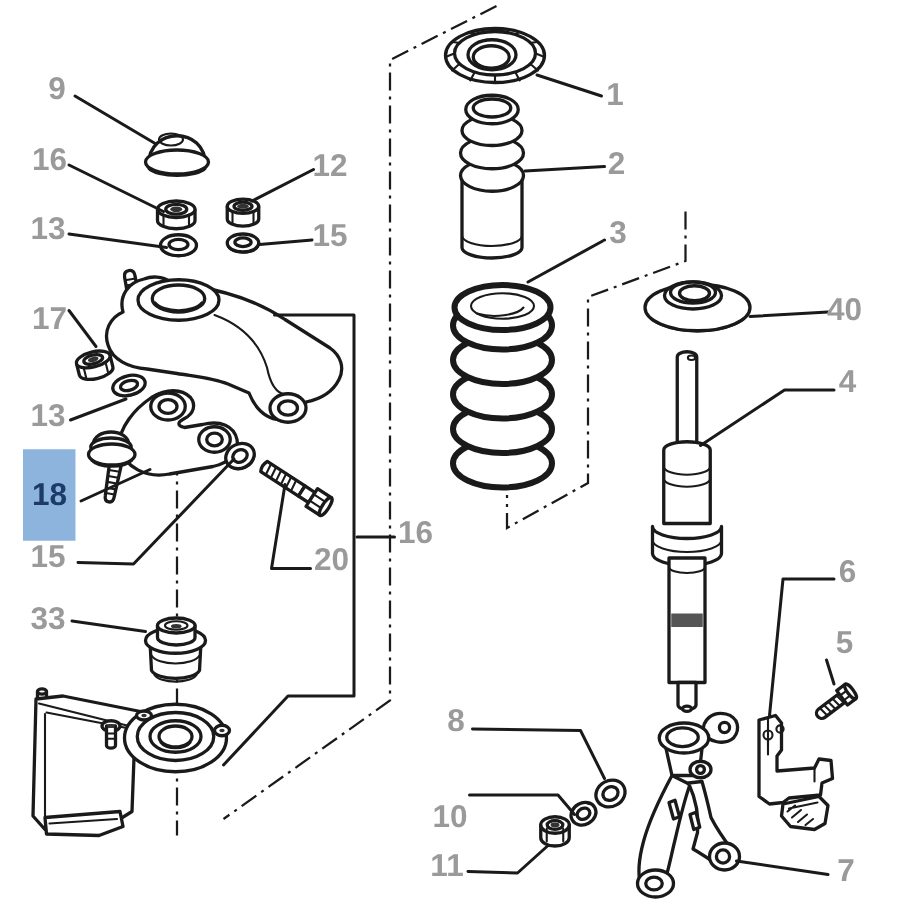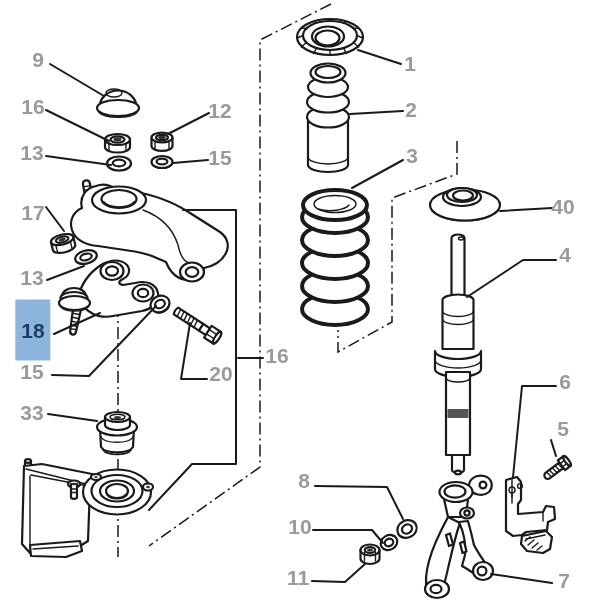--- a/index.html
+++ b/index.html
@@ -302,15 +302,15 @@
   <div class="callout" style="left:277px;top:356px">16</div>
   <div class="callout" style="left:410px;top:64px">1</div>
   <div class="callout" style="left:411px;top:110px">2</div>
   <div class="callout" style="left:412px;top:156px">3</div>
   <div class="callout" style="left:563px;top:207px">40</div>
   <div class="callout" style="left:565px;top:255px">4</div>
   <div class="callout" style="left:565px;top:382px">6</div>
   <div class="callout" style="left:563px;top:429px">5</div>
   <div class="callout" style="left:564px;top:581px">7</div>
   <div class="callout" style="left:304px;top:481px">8</div>
-  <div class="callout" style="left:300px;top:527px">10</div>
+  <div class="callout" style="left:300px;top:545px">10</div>
   <div class="callout" style="left:298px;top:578px">11</div>
 </div>
 
 </body></html>

